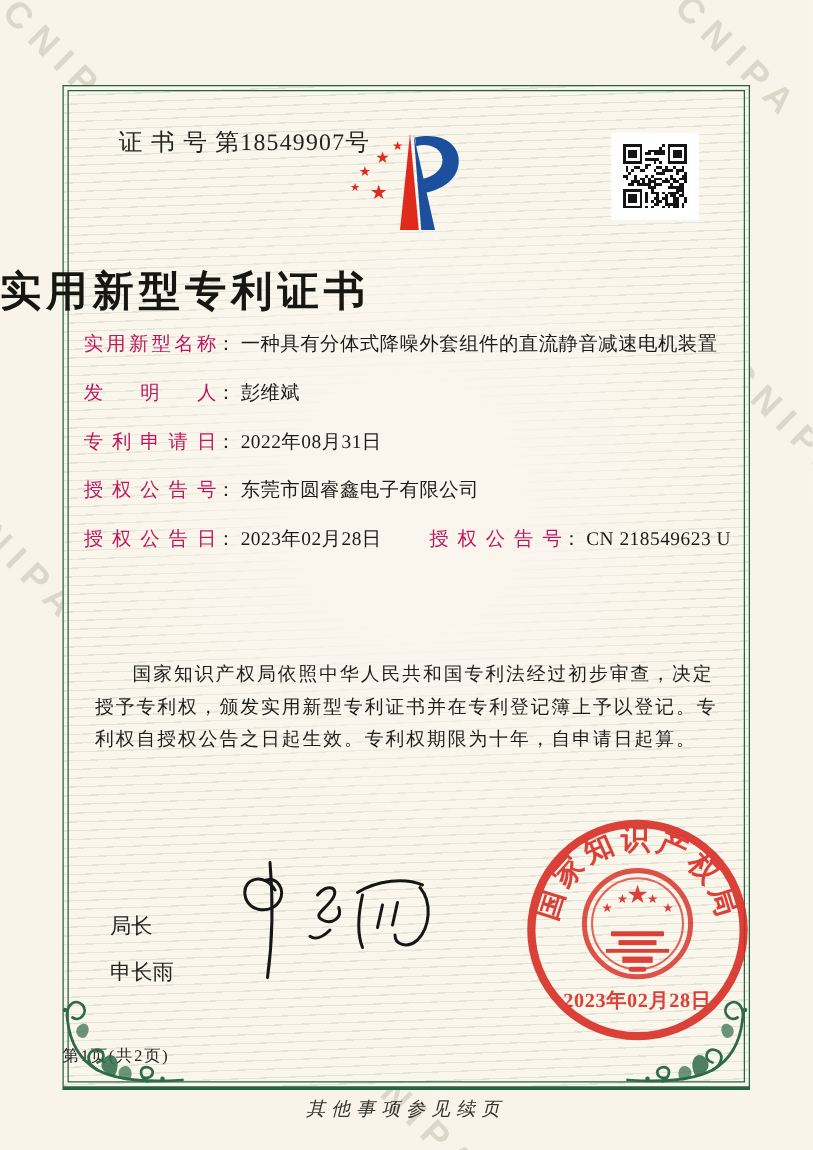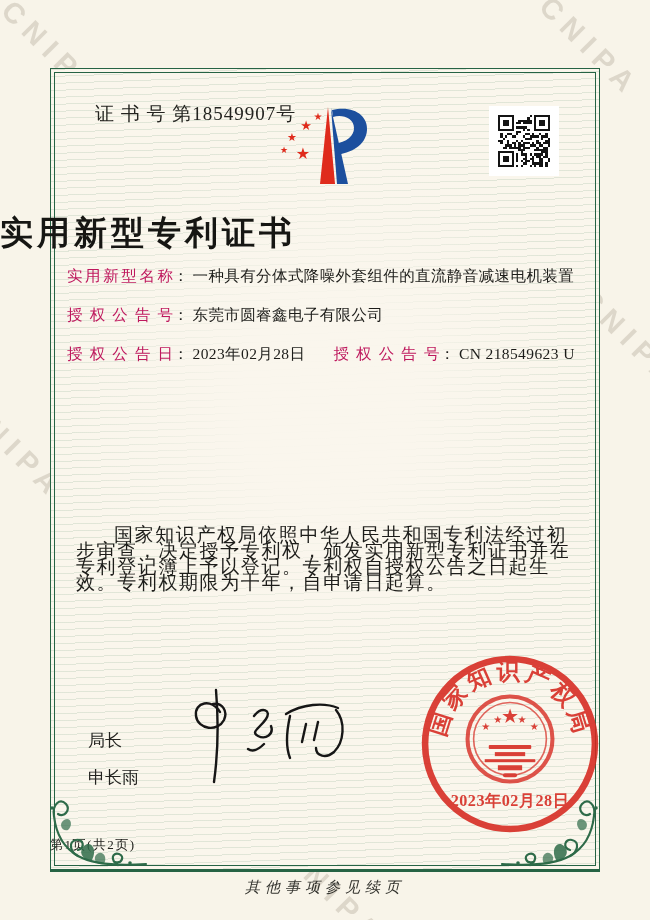--- a/index.html
+++ b/index.html
@@ -36,22 +36,22 @@
   }
   .fields{left:67px;top:263px;width:520px;font-size:15.5px;}
   .frow{margin-bottom:14px;line-height:25px;white-space:nowrap;}
   .flabel{
     display:inline-block;width:106px;
     text-align:justify;text-align-last:justify;-moz-text-align-last:justify;
     vertical-align:top;color:#be185d;
   }
   .fcolon{display:inline-block;margin-right:4px;}
   .fvalue{letter-spacing:.4px;color:#1c1c19;font-family:Liberation Serif, serif;}
-  .grant-group{margin-left:28px;}
-  .paras{left:76px;top:527px;width:500px;font-size:19px;line-height:16px;
+  .grant-group{margin-left:38px;}
+  .paras{left:76px;top:527px;width:500px;font-size:15px;line-height:26px;
     letter-spacing:1.6px;color:#1d1d1a;}
   .paras p{margin:0 0 7px 0;text-indent:2em;}
   .director{left:88px;top:722px;font-family:"Liberation Sans","DejaVu Sans",sans-serif;
     font-size:17px;font-weight:400;line-height:37px;color:#232320;}
   .signature{left:178px;top:686px;}
   .seal{left:418px;top:652px;}
   .page-ind{left:50px;top:836px;width:548px;font-size:13px;
     letter-spacing:1.5px;color:#23231f;}
   .cont-note{left:0;top:878px;width:650px;text-align:center;font-size:15px;
     font-style:italic;letter-spacing:5px;color:#33332e;}
@@ -267,20 +267,26 @@
   </svg>
 </div>
 
 <div class="abs title">实用新型专利证书</div>
 
 <div class="abs fields">
   <div class="frow">
     <span class="flabel">实用新型名称</span><span class="fcolon">：</span><span class="fvalue">一种具有分体式降噪外套组件的直流静音减速电机装置</span>
   </div>
   <div class="frow">
+    <span class="flabel">发明人</span><span class="fcolon">：</span><span class="fvalue">彭维斌</span>
+  </div>
+  <div class="frow">
+    <span class="flabel">专利申请日</span><span class="fcolon">：</span><span class="fvalue">2022年08月31日</span>
+  </div>
+  <div class="frow">
     <span class="flabel">授权公告号</span><span class="fcolon">：</span><span class="fvalue">东莞市圆睿鑫电子有限公司</span>
   </div>
   <div class="frow">
     <span class="flabel">授权公告日</span><span class="fcolon">：</span><span class="fvalue">2023年02月28日</span><span class="grant-group"><span class="flabel">授权公告号</span><span class="fcolon">：</span><span class="fvalue">CN 218549623 U</span></span>
   </div>
 </div>
 
 <div class="abs paras">
   <p>国家知识产权局依照中华人民共和国专利法经过初步审查，决定授予专利权，颁发实用新型专利证书并在专利登记簿上予以登记。专利权自授权公告之日起生效。专利权期限为十年，自申请日起算。</p>
 </div>

